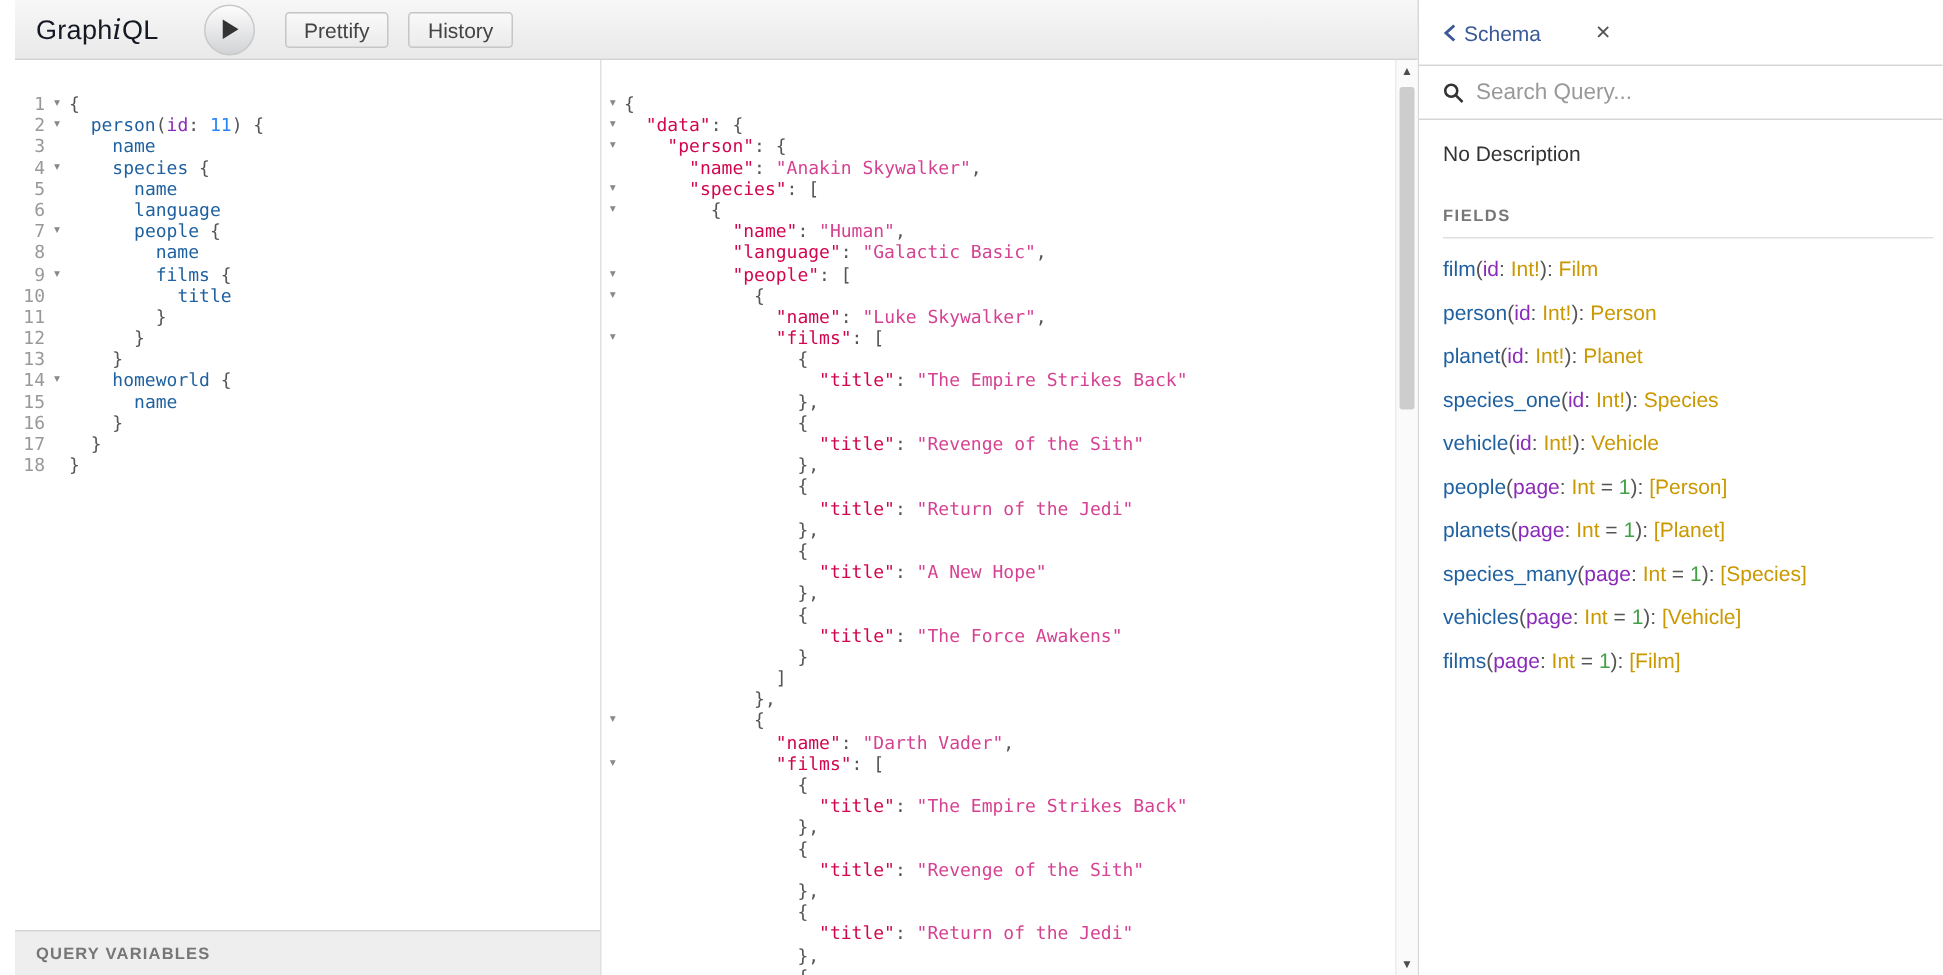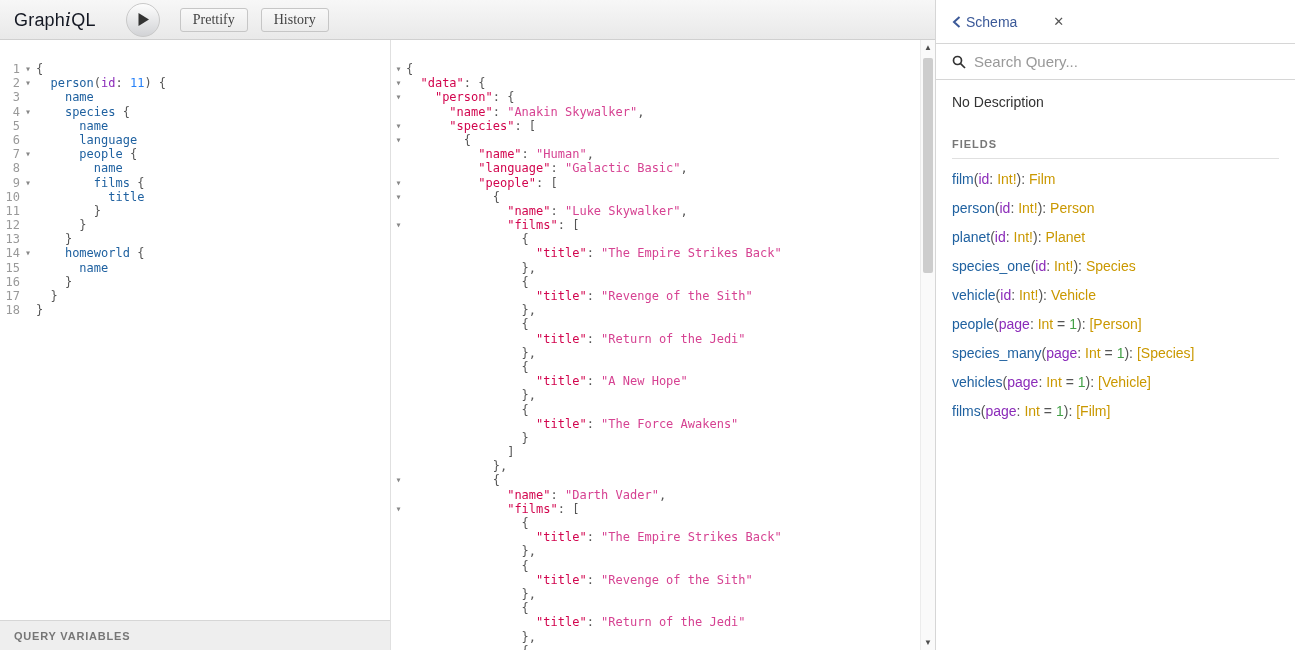--- a/index.html
+++ b/index.html
@@ -1,33 +1,33 @@
 <!DOCTYPE html>
 <html><head>
 <meta charset="utf-8">
 <style>
   * { margin: 0; padding: 0; box-sizing: border-box; }
   html, body { width: 1295px; height: 650px; overflow: hidden; background: #fff;
     font-family: "Liberation Sans", sans-serif; }
-  .app { display: flex; width: 1201px; height: 650px; }
+  .app { display: flex; width: 1201px; height: 650px; margin-left: 10px; }
 
   
   .left-section { width: 935px; flex: none; display: flex; flex-direction: column; }
   .topbar { height: 40px; flex: none; display: flex; align-items: center;
     background: linear-gradient(#f7f7f7, #e9e9e9); border-bottom: 1px solid #d0d0d0;
     padding-left: 14px; }
   .logo { font-size: 18px; color: #141823; letter-spacing: 0.2px; }
   .logo em { font-family: "DejaVu Serif", serif; font-style: italic; font-size: 19px; }
   .execute-btn { width: 34px; height: 34px; border-radius: 17px; margin-left: 30px;
     background: linear-gradient(#fdfdfd, #d2d3d6); border: 1px solid #c9c9c9;
     display: flex; align-items: center; justify-content: center; cursor: pointer; }
   .execute-btn svg { margin-left: 2px; }
   .toolbar-btn { margin-left: 20px; height: 24px; padding: 0 12px;
     background: linear-gradient(#f9f9f9, #ebebeb); border: 1px solid #c6c6c6;
-    border-radius: 3px; color: #444; font-size: 14px; font-family: Liberation Serif, serif; cursor: pointer; }
+    border-radius: 3px; color: #444; font-size: 14px; font-family: Liberation Sans, sans-serif; cursor: pointer; }
   .toolbar-btn.history { margin-left: 13px; }
 
   .editors { flex: 1; display: flex; min-height: 0; }
   .query-pane { width: 390px; flex: none; display: flex; flex-direction: column; background: #fff; }
   .editor { overflow: hidden; padding-top: 22px; }
   .query-pane .editor { flex: 1; }
   .variables-bar { height: 30px; flex: none; background: #eeeeee; border-top: 1px solid #d6d6d6;
     color: #767676; font-size: 11px; font-weight: bold; letter-spacing: 0.8px;
     display: flex; align-items: center; padding-left: 14px; }
 
@@ -206,20 +206,21 @@
     <div class="doc-content">
       <div class="no-desc">No Description</div>
       <div class="fields-title">FIELDS</div>
       <div id="fields-list">
           <div class="doc-field"><span class="field-name">film</span><span class="pun">(</span><span class="arg-name">id</span><span class="pun">: </span><span class="type-name">Int!</span><span class="pun">): </span><span class="type-name">Film</span></div>
           <div class="doc-field"><span class="field-name">person</span><span class="pun">(</span><span class="arg-name">id</span><span class="pun">: </span><span class="type-name">Int!</span><span class="pun">): </span><span class="type-name">Person</span></div>
           <div class="doc-field"><span class="field-name">planet</span><span class="pun">(</span><span class="arg-name">id</span><span class="pun">: </span><span class="type-name">Int!</span><span class="pun">): </span><span class="type-name">Planet</span></div>
           <div class="doc-field"><span class="field-name">species_one</span><span class="pun">(</span><span class="arg-name">id</span><span class="pun">: </span><span class="type-name">Int!</span><span class="pun">): </span><span class="type-name">Species</span></div>
           <div class="doc-field"><span class="field-name">vehicle</span><span class="pun">(</span><span class="arg-name">id</span><span class="pun">: </span><span class="type-name">Int!</span><span class="pun">): </span><span class="type-name">Vehicle</span></div>
           <div class="doc-field"><span class="field-name">people</span><span class="pun">(</span><span class="arg-name">page</span><span class="pun">: </span><span class="type-name">Int</span><span class="pun"> = </span><span class="default-value">1</span><span class="pun">): </span><span class="type-name">[Person]</span></div>
+          <div class="doc-field"><span class="field-name">planets</span><span class="pun">(</span><span class="arg-name">page</span><span class="pun">: </span><span class="type-name">Int</span><span class="pun"> = </span><span class="default-value">1</span><span class="pun">): </span><span class="type-name">[Planet]</span></div>
           <div class="doc-field"><span class="field-name">species_many</span><span class="pun">(</span><span class="arg-name">page</span><span class="pun">: </span><span class="type-name">Int</span><span class="pun"> = </span><span class="default-value">1</span><span class="pun">): </span><span class="type-name">[Species]</span></div>
           <div class="doc-field"><span class="field-name">vehicles</span><span class="pun">(</span><span class="arg-name">page</span><span class="pun">: </span><span class="type-name">Int</span><span class="pun"> = </span><span class="default-value">1</span><span class="pun">): </span><span class="type-name">[Vehicle]</span></div>
           <div class="doc-field"><span class="field-name">films</span><span class="pun">(</span><span class="arg-name">page</span><span class="pun">: </span><span class="type-name">Int</span><span class="pun"> = </span><span class="default-value">1</span><span class="pun">): </span><span class="type-name">[Film]</span></div>
         </div>
     </div>
   </div>
 
 </div>
 
 </body></html>

